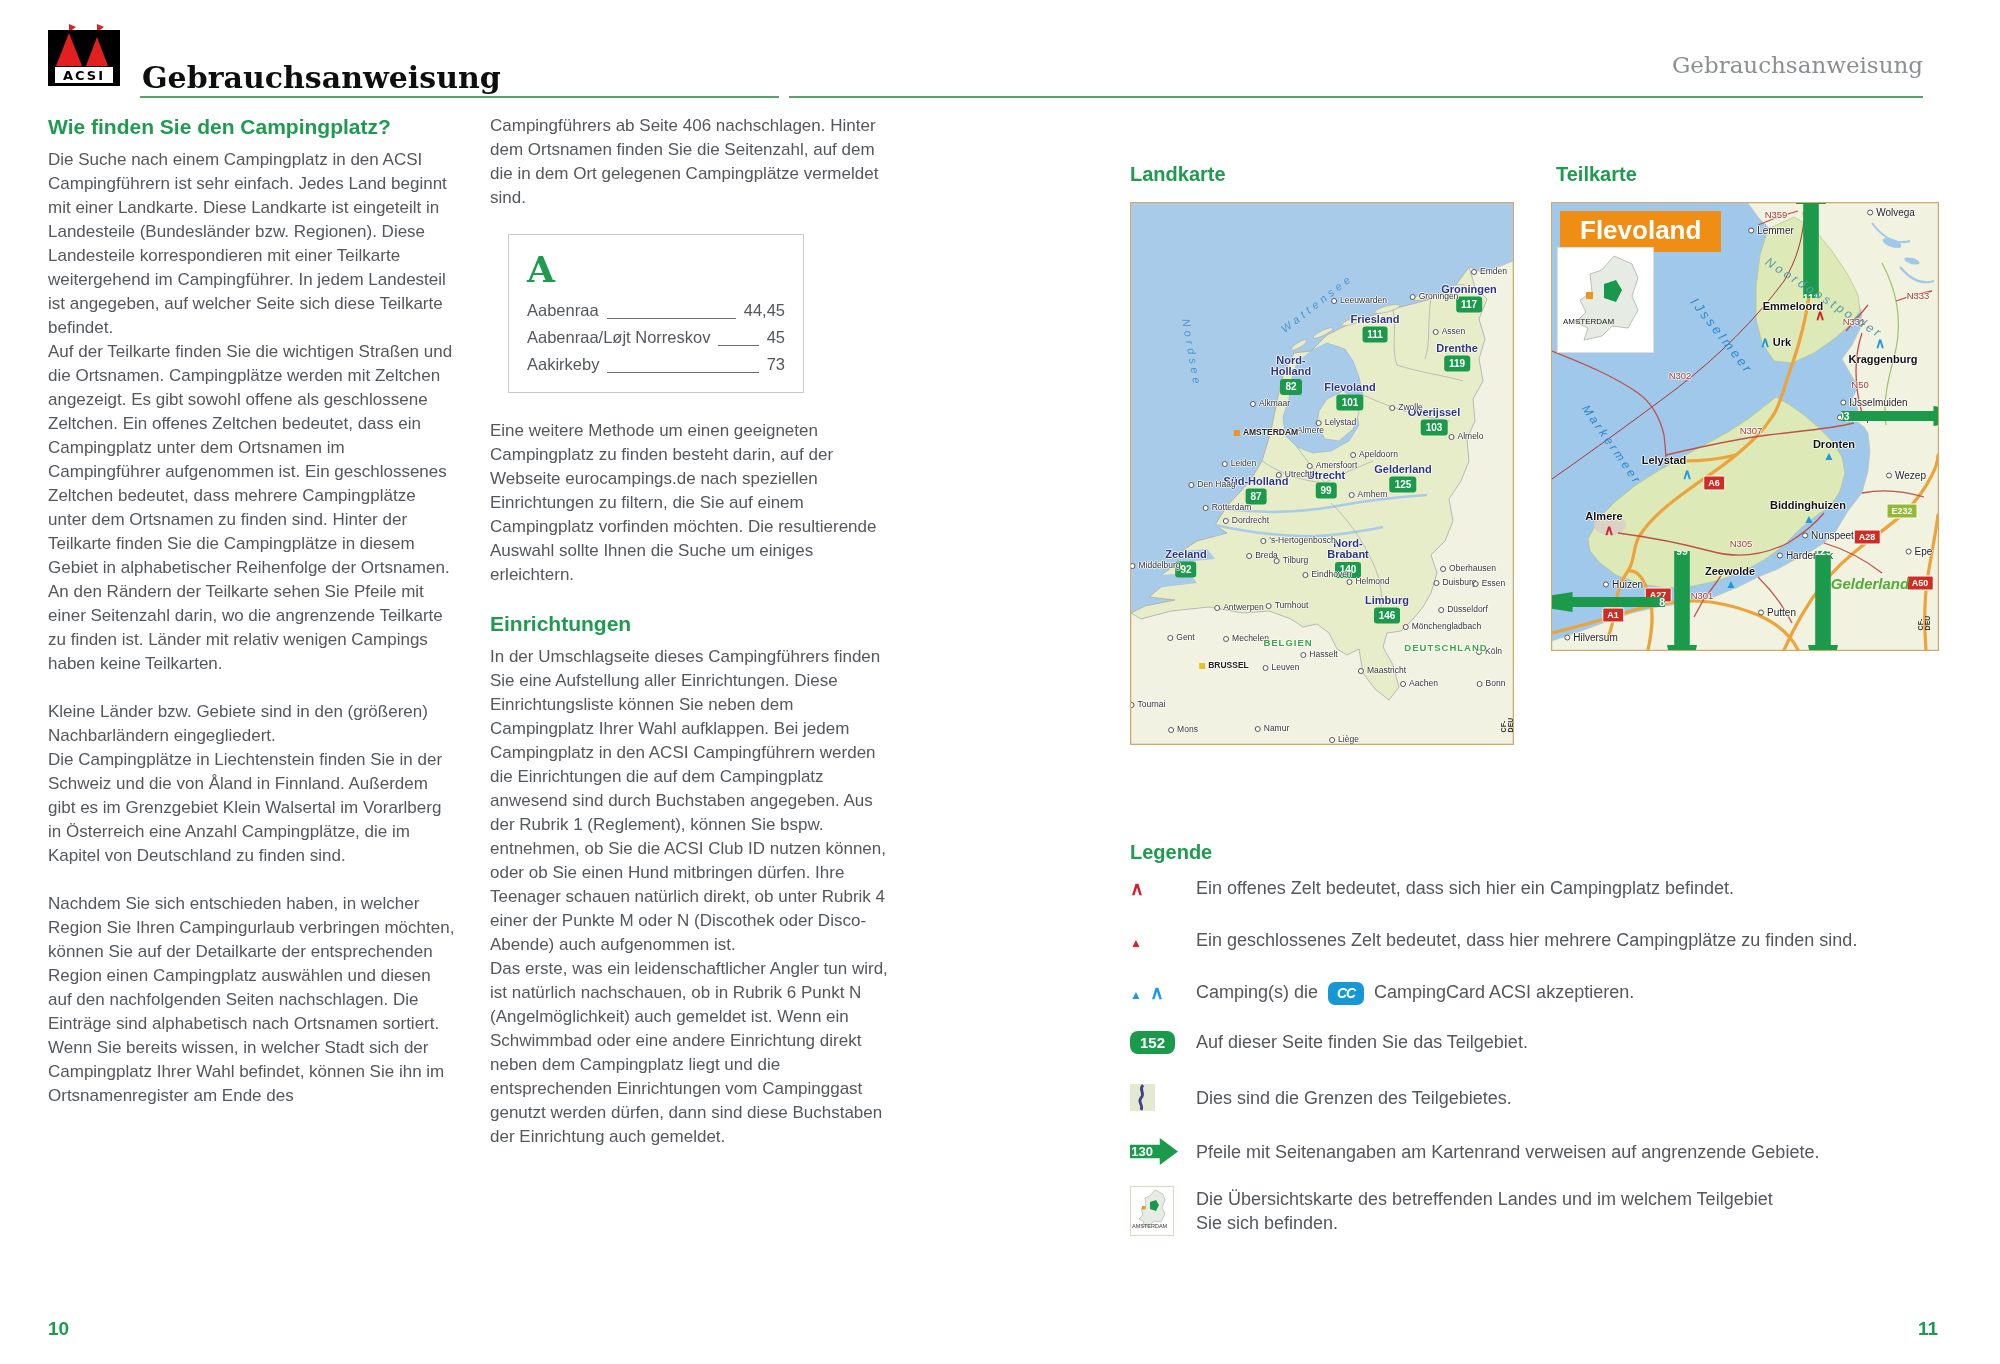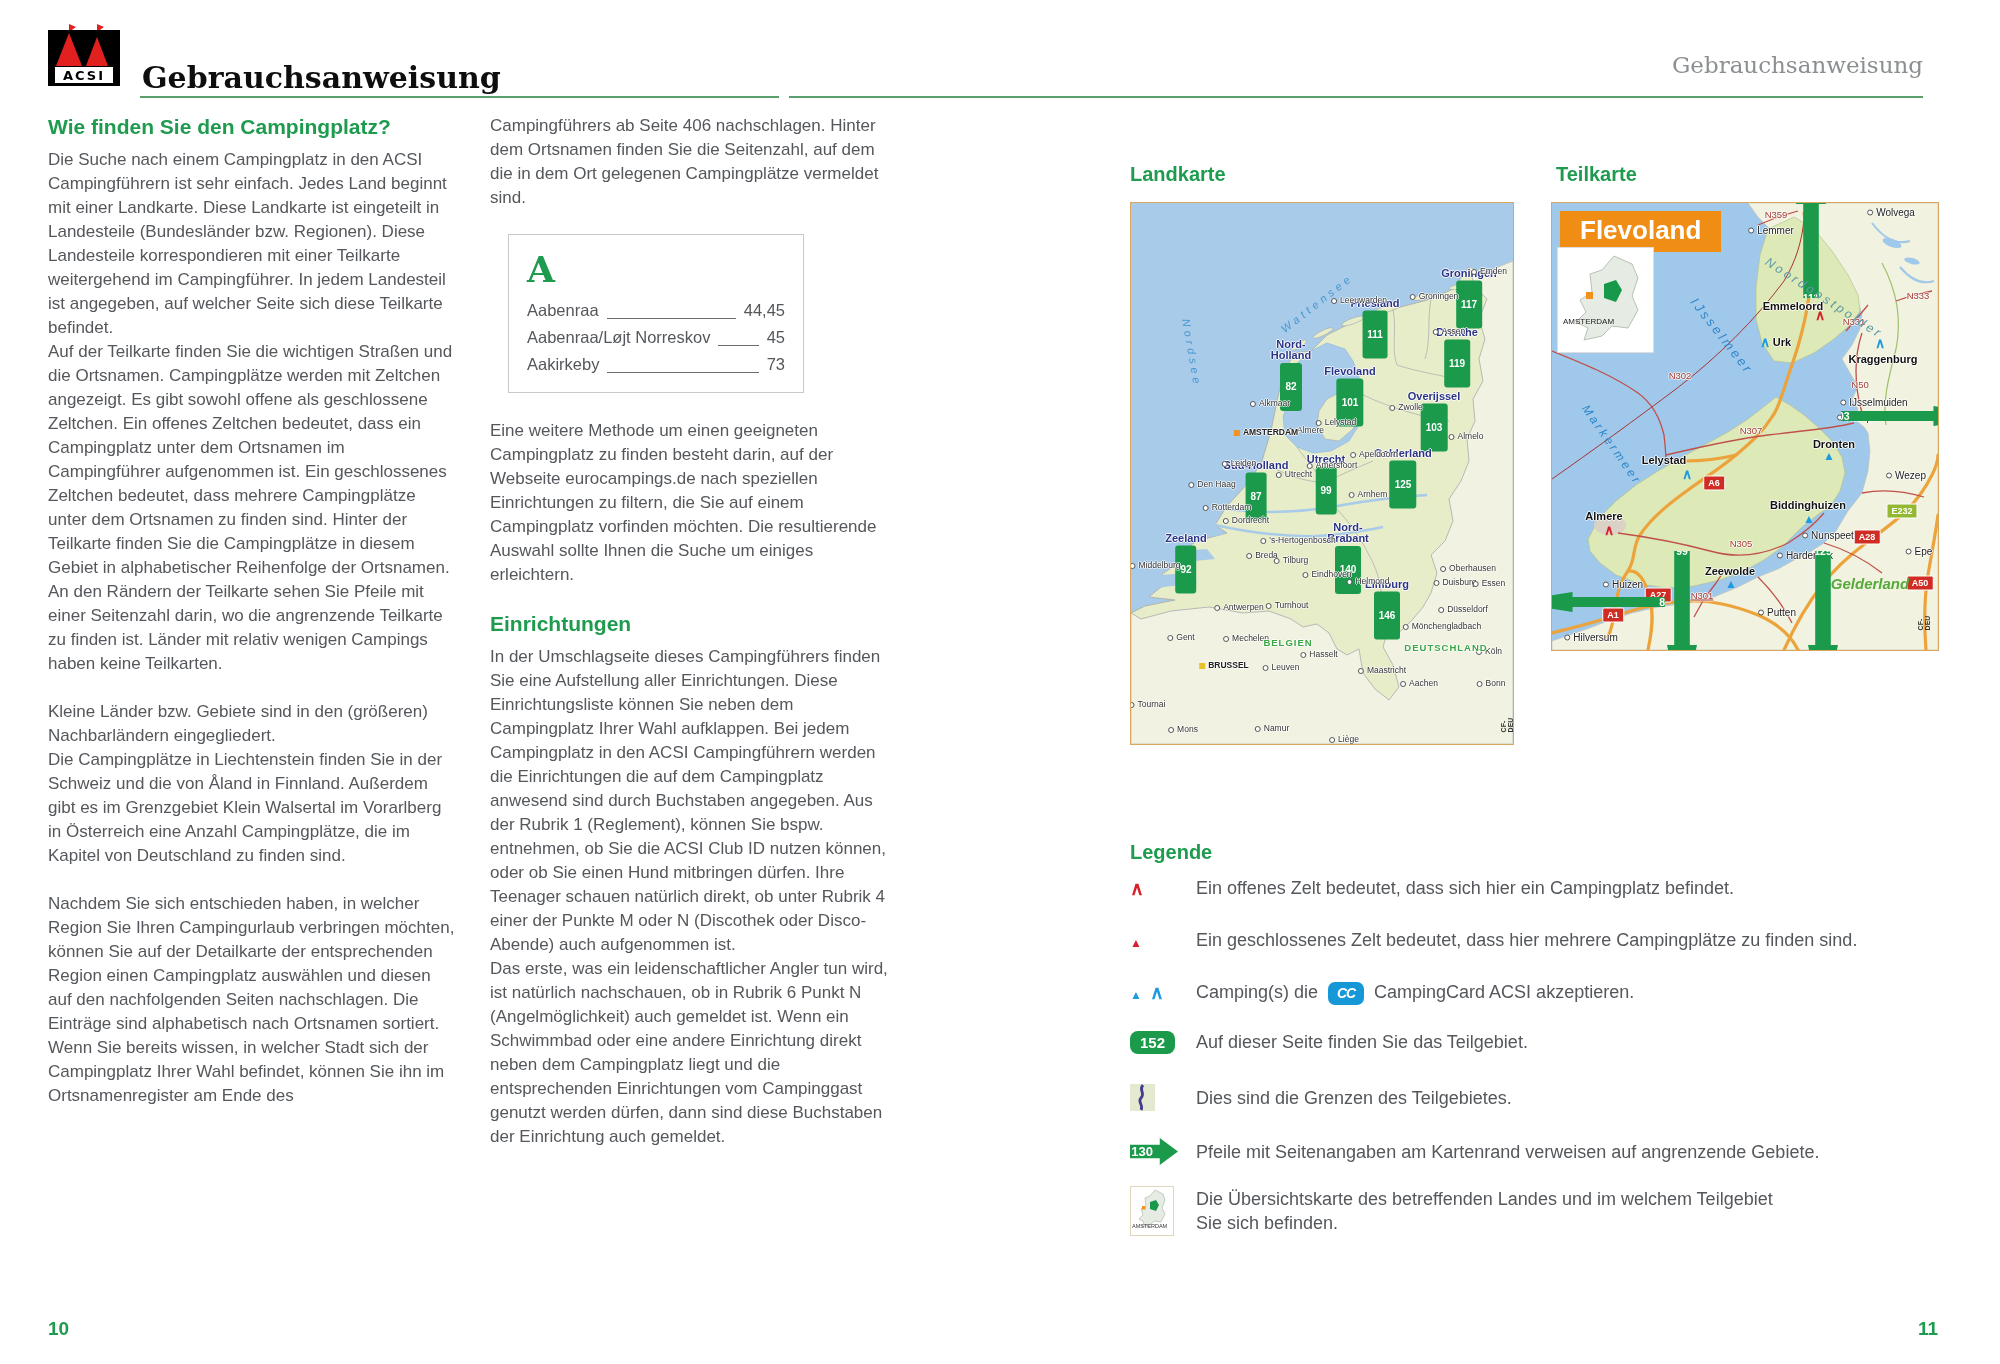--- a/index.html
+++ b/index.html
@@ -39,21 +39,21 @@
   .map{position:absolute;border:1px solid #d9a85c;overflow:hidden;background:#a8cbe9;}
   .landkarte{left:1130px;top:202px;width:382px;height:541px;}
   .teilkarte{left:1551px;top:202px;width:386px;height:447px;background:#9fc8ea;}
   .map svg.base{position:absolute;left:0;top:0;}
 
   .map .lbl{position:absolute;transform:translate(-50%,-50%) rotate(var(--r,0deg));white-space:nowrap;}
   .halo{text-shadow:-1px 0 0 #ffffffcc,1px 0 0 #ffffffcc,0 -1px 0 #ffffffcc,0 1px 0 #ffffffcc;}
 
   .lk-prov{display:flex;flex-direction:column;align-items:center;gap:2px;text-align:center;}
   .lk-prov .nm{font-size:11px;line-height:11px;font-weight:bold;color:#2a3386;max-width:66px;white-space:normal;}
-  .badge{background:#1b9a4c;color:#fff;border-radius:3px;padding:18px 5px;font-size:10px;
+  .badge{background:#1b9a4c;color:#fff;border-radius:3px;padding:2px 5px;font-size:10px;
          font-weight:bold;line-height:12px;display:inline-block;}
   .lk-city{font-size:8.5px;color:#333;}
   .dot{width:4px;height:4px;border:1px solid #555;border-radius:50%;display:inline-block;
        margin-right:3px;background:#fff;vertical-align:middle;}
   .cap{font-size:8.5px;font-weight:bold;color:#222;}
   .sq{width:6px;height:6px;display:inline-block;margin-right:3px;vertical-align:middle;}
   .cap-orange .sq{background:#f29222;} .cap-yellow .sq{background:#e8c22b;}
   .country{font-size:9.5px;font-weight:bold;color:#3aa544;letter-spacing:1px;}
   .sea-lbl{font-size:11px;font-style:italic;color:#4a97cf;letter-spacing:4px;}
   .tk .sea-lbl{font-size:13px;letter-spacing:3px;color:#2f86c9;}
@@ -386,21 +386,21 @@
       <span class="tent t-cb" style="left: 277px; top: 252px;"></span>
       <span class="tent t-cb" style="left: 257px; top: 315px;"></span>
       <span class="tent t-cb" style="left: 179px; top: 380px;"></span>
     <div class="lbl nroad halo" style="left: 224px; top: 11px;">N359</div>
       <div class="lbl nroad halo" style="left: 366px; top: 92px;">N333</div>
       <div class="lbl nroad halo" style="left: 302px; top: 118px;">N331</div>
       <div class="lbl nroad halo" style="left: 128px; top: 172px;">N302</div>
       <div class="lbl nroad halo" style="left: 308px; top: 181px;">N50</div>
       <div class="lbl nroad halo" style="left: 199px; top: 227px;">N307</div>
       <div class="lbl nroad halo" style="left: 189px; top: 340px;">N305</div>
-      <div class="lbl nroad halo" style="left: 150px; top: 392px; text-decoration: underline;">N301</div>
+      <div class="lbl nroad halo" style="left: 150px; top: 392px;">N301</div>
     <div class="lbl abadge" style="left: 162px; top: 280px;">A6</div>
       <div class="lbl abadge" style="left: 106px; top: 392px;">A27</div>
       <div class="lbl abadge" style="left: 315px; top: 334px;">A28</div>
       <div class="lbl abadge" style="left: 61px; top: 412px;">A1</div>
       <div class="lbl abadge" style="left: 368px; top: 380px;">A50</div>
       <div class="lbl ebadge" style="left: 350px; top: 308px;">E232</div>
     <div class="arrow arr-up" style="left: 259px; top: 14px;">111</div>
       <div class="arrow arr-right" style="left: 366px; top: 213px;">103</div>
       <div class="arrow arr-left" style="left: 36px; top: 399px;">82</div>
       <div class="arrow arr-down" style="left: 130px; top: 429px;">99</div>

